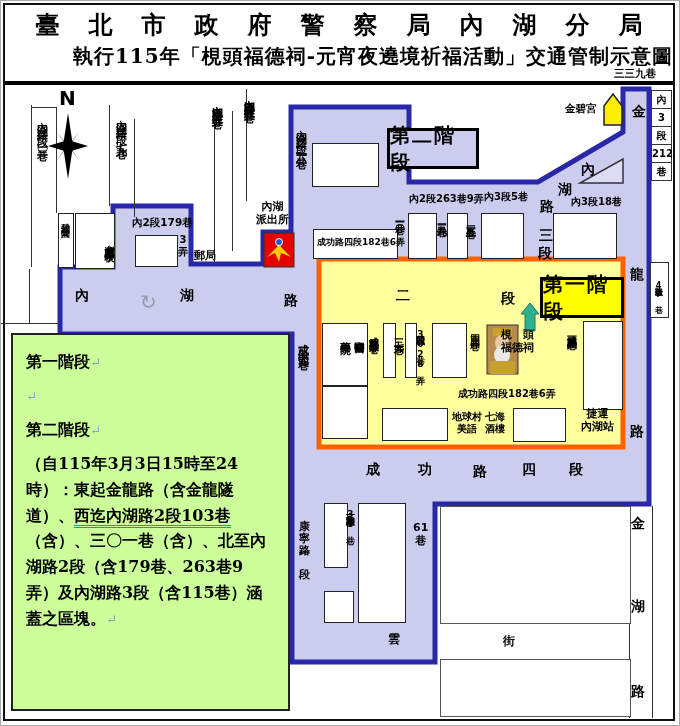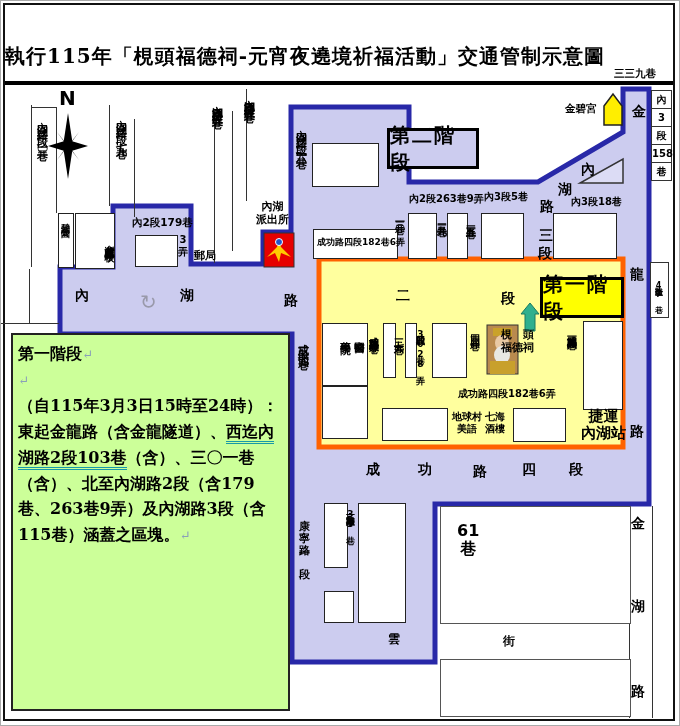--- a/index.html
+++ b/index.html
@@ -1,51 +1,52 @@
 <!DOCTYPE html>
 <html><head>
 <meta charset="utf-8">
 <style>
   html,body{margin:0;padding:0;background:#e8e8e8;}
   #stage{position:relative;width:680px;height:726px;background:#fff;font-family:"DejaVu Sans",sans-serif;overflow:hidden;
          border:1px solid #aaa;box-sizing:border-box;}
   #frame{position:absolute;left:2px;top:2px;width:672px;height:718px;border:2px solid #111;box-sizing:border-box;}
   #titlebar{position:absolute;left:4px;top:4px;width:668px;height:80px;background:#fff;border-bottom:4px solid #000;box-sizing:border-box;z-index:9;}
   .t1{position:absolute;left:0;top:4px;width:100%;text-align:center;font-family:"DejaVu Serif",serif;font-weight:bold;font-size:24px;letter-spacing:29px;text-indent:29px;white-space:nowrap;}
-  .t2{position:absolute;left:0;top:38px;width:100%;text-align:left;font-family:"DejaVu Serif",serif;font-weight:bold;font-size:20px;letter-spacing:1px;white-space:nowrap;}
+  .t2{position:absolute;left:0;top:38px;width:100%;text-align:right;font-family:"DejaVu Serif",serif;font-weight:bold;font-size:20px;letter-spacing:1px;white-space:nowrap;}
   svg{position:absolute;left:0;top:0;}
   #zones{z-index:1;}
   #icons{z-index:4;}
   .ln{position:absolute;background:#333;z-index:3;}
   .bld{position:absolute;background:#fff;border:1px solid #222;box-sizing:border-box;z-index:3;}
   .bld.thin{border-color:#555;}
   .lbl{position:absolute;color:#000;font-weight:bold;white-space:pre-line;text-align:center;line-height:1.15;z-index:5;}
   .lbl.v{writing-mode:vertical-rl;text-orientation:upright;line-height:1.05;}
   .lbl.gray{color:#99a;font-weight:normal;}
   .stagebox{position:absolute;display:flex;align-items:center;justify-content:center;font-weight:bold;font-size:20px;letter-spacing:2px;box-sizing:border-box;z-index:6;font-family:"DejaVu Serif",serif;}
   #stage2box{left:386px;top:127px;width:92px;height:41px;border:3px solid #000;}
   #stage1box{left:539px;top:276px;width:84px;height:41px;border:3px solid #000;}
   #rightcol{position:absolute;left:650px;top:89px;width:21px;z-index:5;}
   #rightcol .cell{border:1px solid #333;border-top:none;background:#fff;text-align:center;font-size:10px;font-weight:bold;line-height:17px;height:17px;}
   #rightcol .cell:first-child{border-top:1px solid #333;}
   #lane47{position:absolute;left:649px;top:261px;width:19px;height:56px;border:1px solid #333;background:#fff;z-index:5;
           writing-mode:vertical-rl;text-orientation:upright;font-size:8px;font-weight:bold;text-align:center;line-height:19px;box-sizing:border-box;}
   #greenbox{position:absolute;left:10px;top:332px;width:279px;height:378px;border:2px solid #222;box-sizing:border-box;
             padding:6px 5px;z-index:7;font-family:"DejaVu Serif",serif;font-weight:bold;font-size:16px;line-height:1.62;}
-  #greenbox .para{margin:0;}
+  #greenbox .para{margin:8px;}
   #greenbox .u{border-bottom:3px double #1899a8;}
   #greenbox .mark{color:#8aa0b8;font-weight:normal;font-size:13px;}
 </style>
 </head>
 <body>
 
 <div id="stage">
   <div id="frame"></div>
 
   <div id="titlebar">
+    <div class="t1">臺北市政府警察局內湖分局</div>
     <div class="t2">執行115年「梘頭福德祠-元宵夜遶境祈福活動」交通管制示意圖</div>
   </div>
   <div class="lbl" style="left:613px;top:66px;font-size:10.5px;z-index:10">三三九巷</div>
 
   <svg id="zones" width="680" height="726">
     <polygon id="purpleZone" points="290,106 408,106 408,181 537,181 622,131 622,88 648,88 648,503 434,503 434,661 291,661 291,333 59,333 59,266 112,266 112,205 190,205 190,263 262,263 262,231 290,231" fill="#ccccef" stroke="#2828a8" stroke-width="5"></polygon>
     <rect id="yellowZone" x="318" y="258" width="304" height="188" fill="#ffff9e" stroke="#ff6200" stroke-width="5"></rect>
   </svg>
 
   <svg id="icons" width="680" height="726">
@@ -77,32 +78,33 @@
       <ellipse cx="501" cy="342" rx="7" ry="8" fill="#e9c9a4"></ellipse>
       <ellipse cx="501" cy="354" rx="8" ry="9" fill="#e8e8e4"></ellipse>
       <rect x="489" y="360" width="25" height="13" fill="#c8a02c"></rect>
     </g>
   </svg>
 
   <div id="rightcol">
       <div class="cell">內</div>
       <div class="cell">3</div>
       <div class="cell">段</div>
-      <div class="cell">158</div>
+      <div class="cell">212</div>
       <div class="cell">巷</div>
     </div>
 
   <div id="lane47">金龍路47巷</div>
 
   <div id="stage2box" class="stagebox" style="background: rgb(204, 204, 239);">第二階段</div>
   <div id="stage1box" class="stagebox" style="background: rgb(255, 255, 0);">第一階段</div>
 
   <div id="greenbox" style="background: rgb(204, 255, 153);">
       <div class="para"><span>第一階段</span><span class="mark">↵</span></div>
       <div class="para"><span class="mark">↵</span></div>
+      <div class="para"><span>第二階段</span><span class="mark">↵</span></div>
       <div class="para"><span>（自115年3月3日15時至24時）：東起金龍路（含金龍隧道）、</span><span class="u">西迄內湖路2段103巷</span><span>（含）、三〇一巷（含）、北至內湖路2段（含179巷、263巷9弄）及內湖路3段（含115巷）涵蓋之區塊。</span><span class="mark">↵</span></div>
     </div>
 <div class="ln" style="left: 30px; top: 104px; width: 1px; height: 162px;"></div>
     <div class="ln" style="left: 55px; top: 107px; width: 1px; height: 105px;"></div>
     <div class="ln" style="left: 108px; top: 104px; width: 1px; height: 101px;"></div>
     <div class="ln" style="left: 133px; top: 118px; width: 1px; height: 98px;"></div>
     <div class="ln" style="left: 213px; top: 110px; width: 1px; height: 152px;"></div>
     <div class="ln" style="left: 231px; top: 110px; width: 1px; height: 140px;"></div>
     <div class="ln" style="left: 245px; top: 88px; width: 1px; height: 112px;"></div>
     <div class="ln" style="left: 30px; top: 106px; width: 26px; height: 1px;"></div>
@@ -165,23 +167,23 @@
     <div class="lbl" style="left: 483px; top: 190px; font-size: 10px;">內3段5巷</div>
     <div class="lbl" style="left: 570px; top: 195px; font-size: 10px;">內3段18巷</div>
     <div class="lbl" style="left: 316px; top: 236px; font-size: 9px;">成功路四段182巷6弄</div>
     <div class="lbl" style="left: 457px; top: 387px; font-size: 10px;">成功路四段182巷6弄</div>
     <div class="lbl" style="left: 500px; top: 328px; font-size: 11px;">梘　頭
 福德祠</div>
     <div class="lbl" style="left: 451px; top: 410px; font-size: 10px;">地球村
 美語</div>
     <div class="lbl" style="left: 484px; top: 410px; font-size: 10px;">七海
 酒樓</div>
-    <div class="lbl" style="left: 580px; top: 407px; font-size: 15px;">捷運
+    <div class="lbl" style="left: 580px; top: 407px; font-size: 11px;">捷運
 內湖站</div>
-    <div class="lbl" style="left: 412px; top: 521px; font-size: 16px; margin-left: 44px;">61
+    <div class="lbl" style="left: 412px; top: 521px; font-size: 11px;">61
 巷</div>
     <div class="lbl" style="left: 387px; top: 632px; font-size: 12px;">雲</div>
     <div class="lbl" style="left: 502px; top: 634px; font-size: 12px;">街</div>
     <div class="lbl" style="left: 58px; top: 86px; font-size: 20px;">N</div>
     <div class="lbl gray" style="left: 139px; top: 290px; font-size: 20px;">↻</div>
     <div class="lbl" style="left: 74px; top: 286px; font-size: 14px;">內</div>
     <div class="lbl" style="left: 179px; top: 286px; font-size: 14px;">湖</div>
     <div class="lbl" style="left: 283px; top: 291px; font-size: 14px;">路</div>
     <div class="lbl" style="left: 395px; top: 286px; font-size: 14px;">二</div>
     <div class="lbl" style="left: 500px; top: 289px; font-size: 14px;">段</div>

